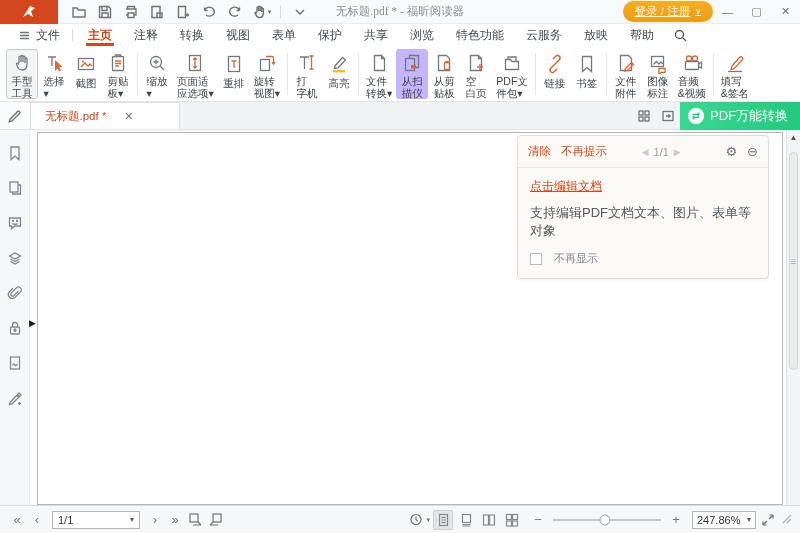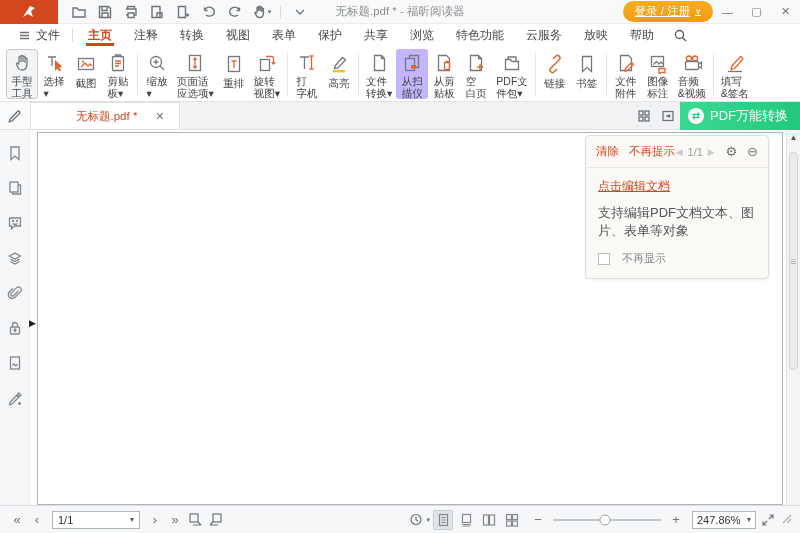--- a/index.html
+++ b/index.html
@@ -8,21 +8,21 @@
   .app { width:800px; height:533px; display:flex; flex-direction:column; background:#fff; }
 
   
   .titlebar { height:24px; background:#f8f9fa; border-bottom:1px solid #ececee;
     display:flex; align-items:center; position:relative; flex:0 0 24px; }
   .logo { width:58px; height:24px; background:#d2471d; display:flex; align-items:center; justify-content:center; }
   .qat { display:flex; align-items:center; gap:4px; margin-left:10px; }
   .qat-btn { width:22px; height:20px; display:flex; align-items:center; justify-content:center; }
   .qat-btn svg { stroke:#6f7377; fill:none; stroke-width:1.4; }
   .tb-divider { width:1px; height:14px; background:#d8dadc; margin:0 4px; }
-  .win-title { position:absolute; left:50%; transform:translateX(-50%); color:#8b8e92; font-size:11.5px; white-space:nowrap; }
+  .win-title { position:absolute; left:50%; transform:translateX(-50%); color:#8b8e92; font-size:11.5px; white-space:nowrap;font-family:Liberation Serif, serif; }
   .tb-right { margin-left:auto; display:flex; align-items:center; }
   .login-pill { background:linear-gradient(#f6ad22,#ee9c13); color:#fff; border-radius:11px;
     padding:3px 12px; font-size:11.5px; display:flex; align-items:center; gap:5px; cursor:pointer;text-decoration:underline; }
   .login-caret { font-size:8px; }
   .win-controls { display:flex; }
   .win-btn { width:29px; height:24px; display:flex; align-items:center; justify-content:center; color:#6f7377; font-size:11px; }
 
   
   .menubar { height:22px; background:#fff; display:flex; align-items:stretch; padding-left:10px; flex:0 0 22px; }
   .menu-file { display:flex; align-items:center; gap:5px; padding:0 8px; color:#45494d; }
@@ -46,21 +46,21 @@
   .oa { stroke:#e0662f !important; }
   .of { fill:#e0662f !important; stroke:none !important; }
   .yf { fill:#f4c01e !important; stroke:none !important; }
 
   
   .tabbar { height:28px; background:#f1f2f4; border-bottom:1px solid #e0e1e3; display:flex; align-items:stretch; flex:0 0 28px; }
   .tab-edit { width:30px; display:flex; align-items:center; justify-content:center; background:#fafbfc; }
   .tab-edit svg { stroke:#6f7377; fill:none; stroke-width:1.4; }
   .doc-tab { display:flex; align-items:center; gap:18px; background:#fff; border:1px solid #dddfe1; border-bottom:none;
     padding:0 10px 0 14px; min-width:150px; }
-  .doc-tab .tname { color:#d2471d; font-size:11.5px;margin-left:31px; }
+  .doc-tab .tname { color:#d2471d; font-size:11.5px; }
   .tab-close { color:#6f7377; font-size:11px; cursor:pointer; }
   .tabbar-right { margin-left:auto; display:flex; align-items:center; }
   .tb-icon { width:24px; height:22px; display:flex; align-items:center; justify-content:center; }
   .tb-icon svg { stroke:#6f7377; fill:none; stroke-width:1.3; }
   .convert-btn { height:28px; background:linear-gradient(90deg,#3ad993,#22c87e); color:#fff; display:flex; align-items:center;
     gap:6px; padding:0 12px 0 8px; font-size:13px; cursor:pointer; }
   .convert-circle { width:16px; height:16px; border-radius:50%; background:#fff; color:#22c87e; font-size:10px;
     display:flex; align-items:center; justify-content:center; font-weight:bold; }
 
   
@@ -72,21 +72,21 @@
   .doc-area { flex:1 1 auto; background:#fdfdfd; position:relative; min-width:0; }
   .page { position:absolute; left:7px; right:3px; top:2px; bottom:0; background:#fff; border:1px solid #b3b5b8; }
   .expand-handle { position:absolute; left:-1px; top:186px; width:9px; height:14px; display:flex; align-items:center; color:#1b1b1b; font-size:9px; z-index:5; }
   .vscroll { width:14px; background:#f3f4f5; border-left:1px solid #e2e3e5; position:relative; }
   .vscroll .up { position:absolute; top:3px; left:0; right:0; text-align:center; color:#55585c; font-size:8px; }
   .vthumb { position:absolute; top:22px; left:2px; width:9px; height:218px; background:#ebecee; border:1px solid #d2d3d5;
     border-radius:5px; display:flex; align-items:center; justify-content:center; }
   .vthumb .grip { color:#a2a5a8; font-size:7px; line-height:3px; letter-spacing:0; }
 
   
-  .notice { position:absolute; top:5px; right:17px; width:184px; background:#fbf9f5; border:1px solid #e1deda;
+  .notice { position:absolute; top:5px; right:17px; width:252px; background:#fbf9f5; border:1px solid #e1deda;
     border-radius:4px; box-shadow:0 1px 3px rgba(0,0,0,.06); z-index:10; }
   .notice-head { display:flex; align-items:center; padding:8px 10px; border-bottom:1px solid #eae7e2; }
   .n-act { color:#d2471d; font-size:11.5px; margin-right:10px; cursor:pointer; }
   .n-pg { display:flex; align-items:center; gap:5px; margin:0 auto; }
   .n-arrow { color:#c9cacd; font-size:9px; cursor:pointer; }
   .n-count { color:#9a9da1; font-size:11px; }
   .n-ico { color:#6f7377; font-size:13px; margin-left:10px; cursor:pointer; }
   .notice-body { padding:10px 12px 12px 12px; }
   .n-link { color:#d2471d; font-size:12px; text-decoration:underline; cursor:pointer; display:inline-block; }
   .n-desc { color:#55585c; font-size:13px; margin-top:9px; }

